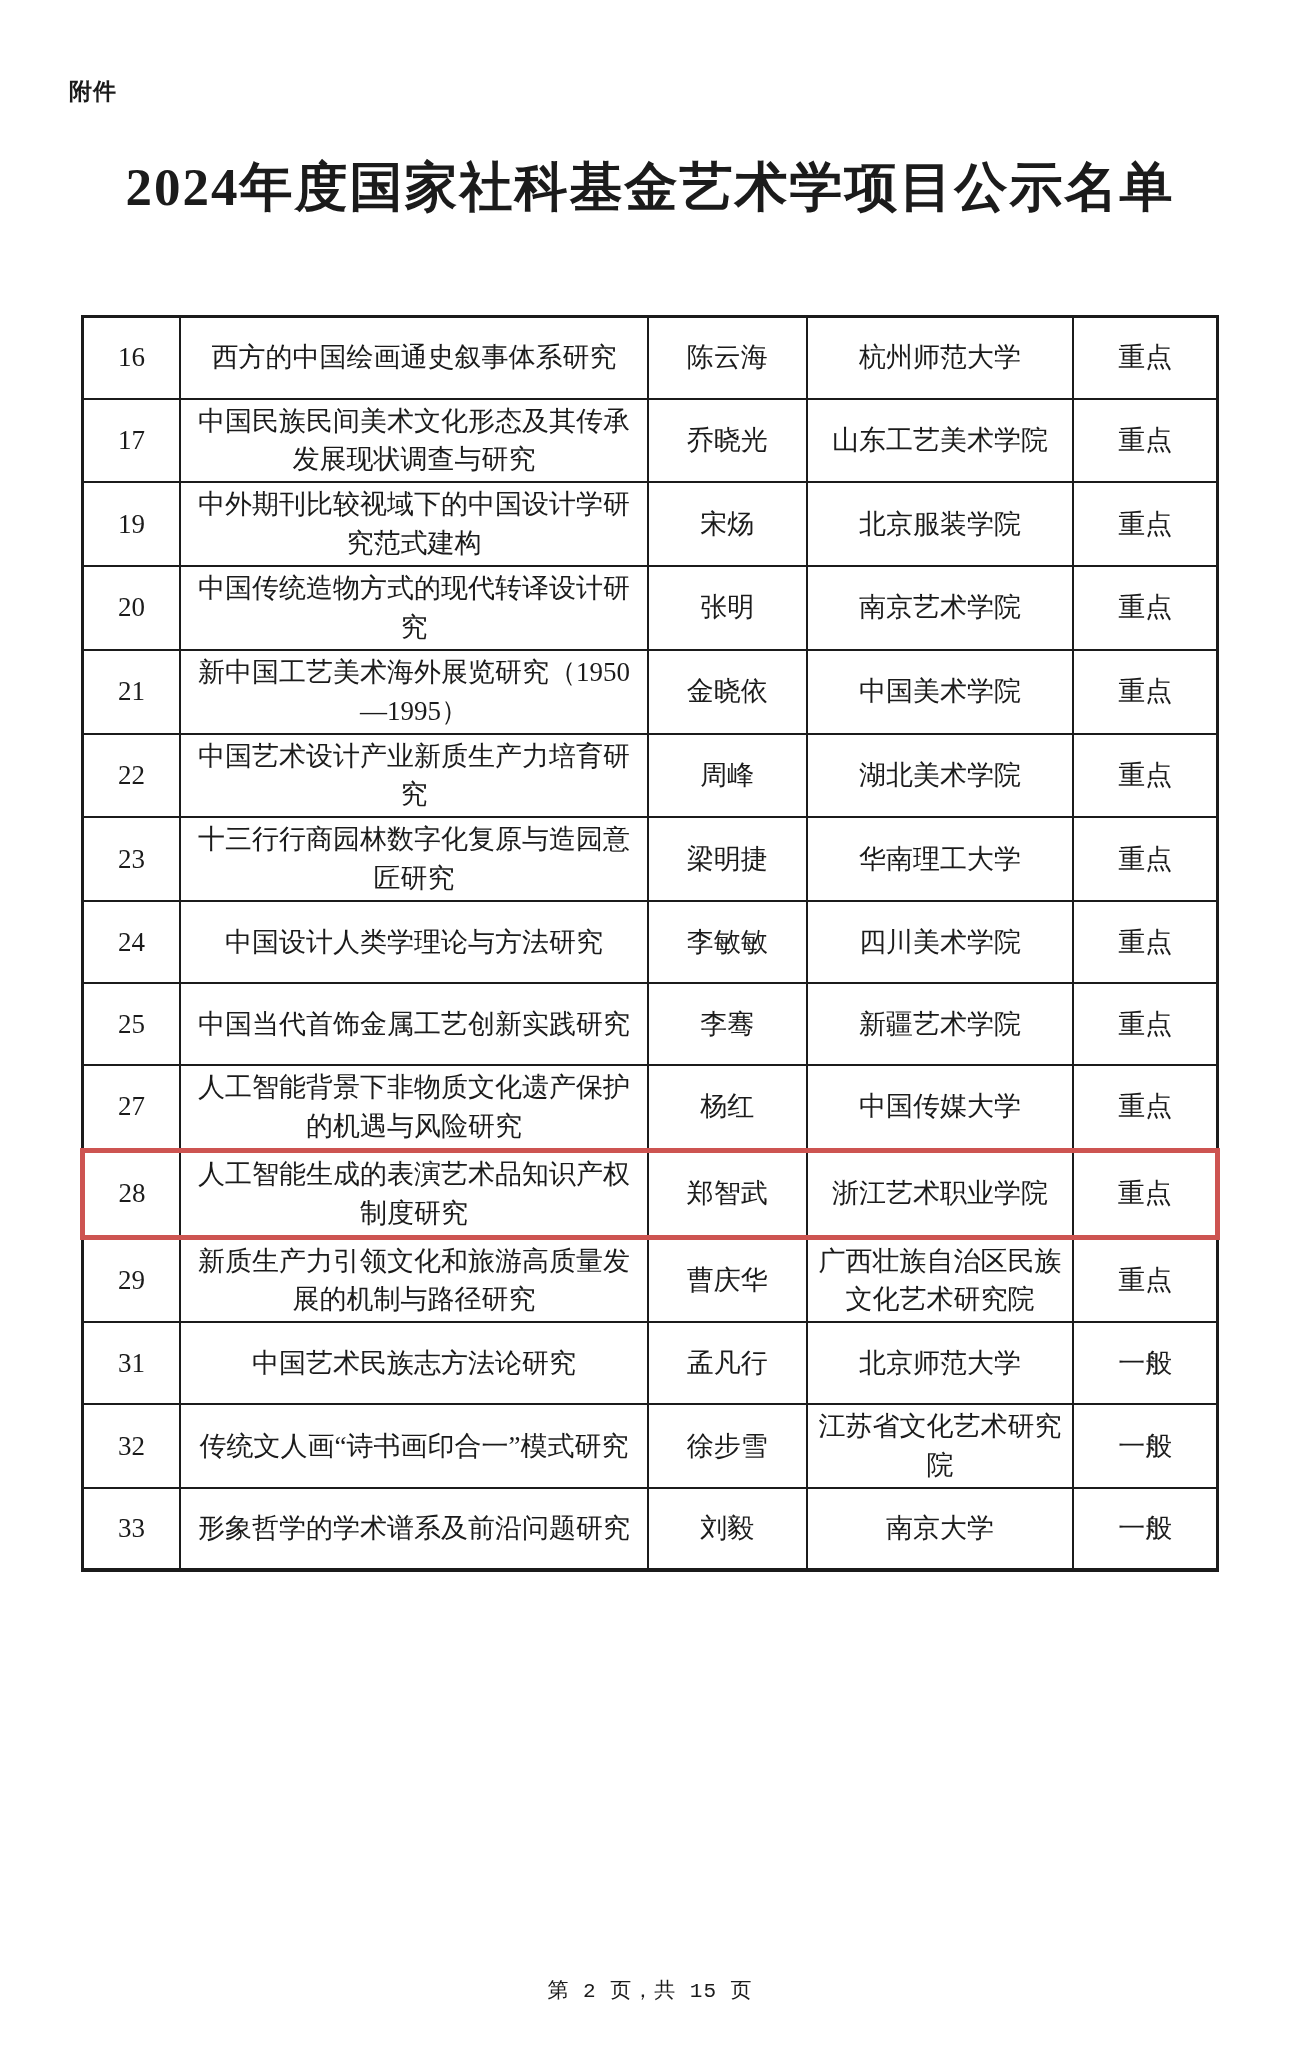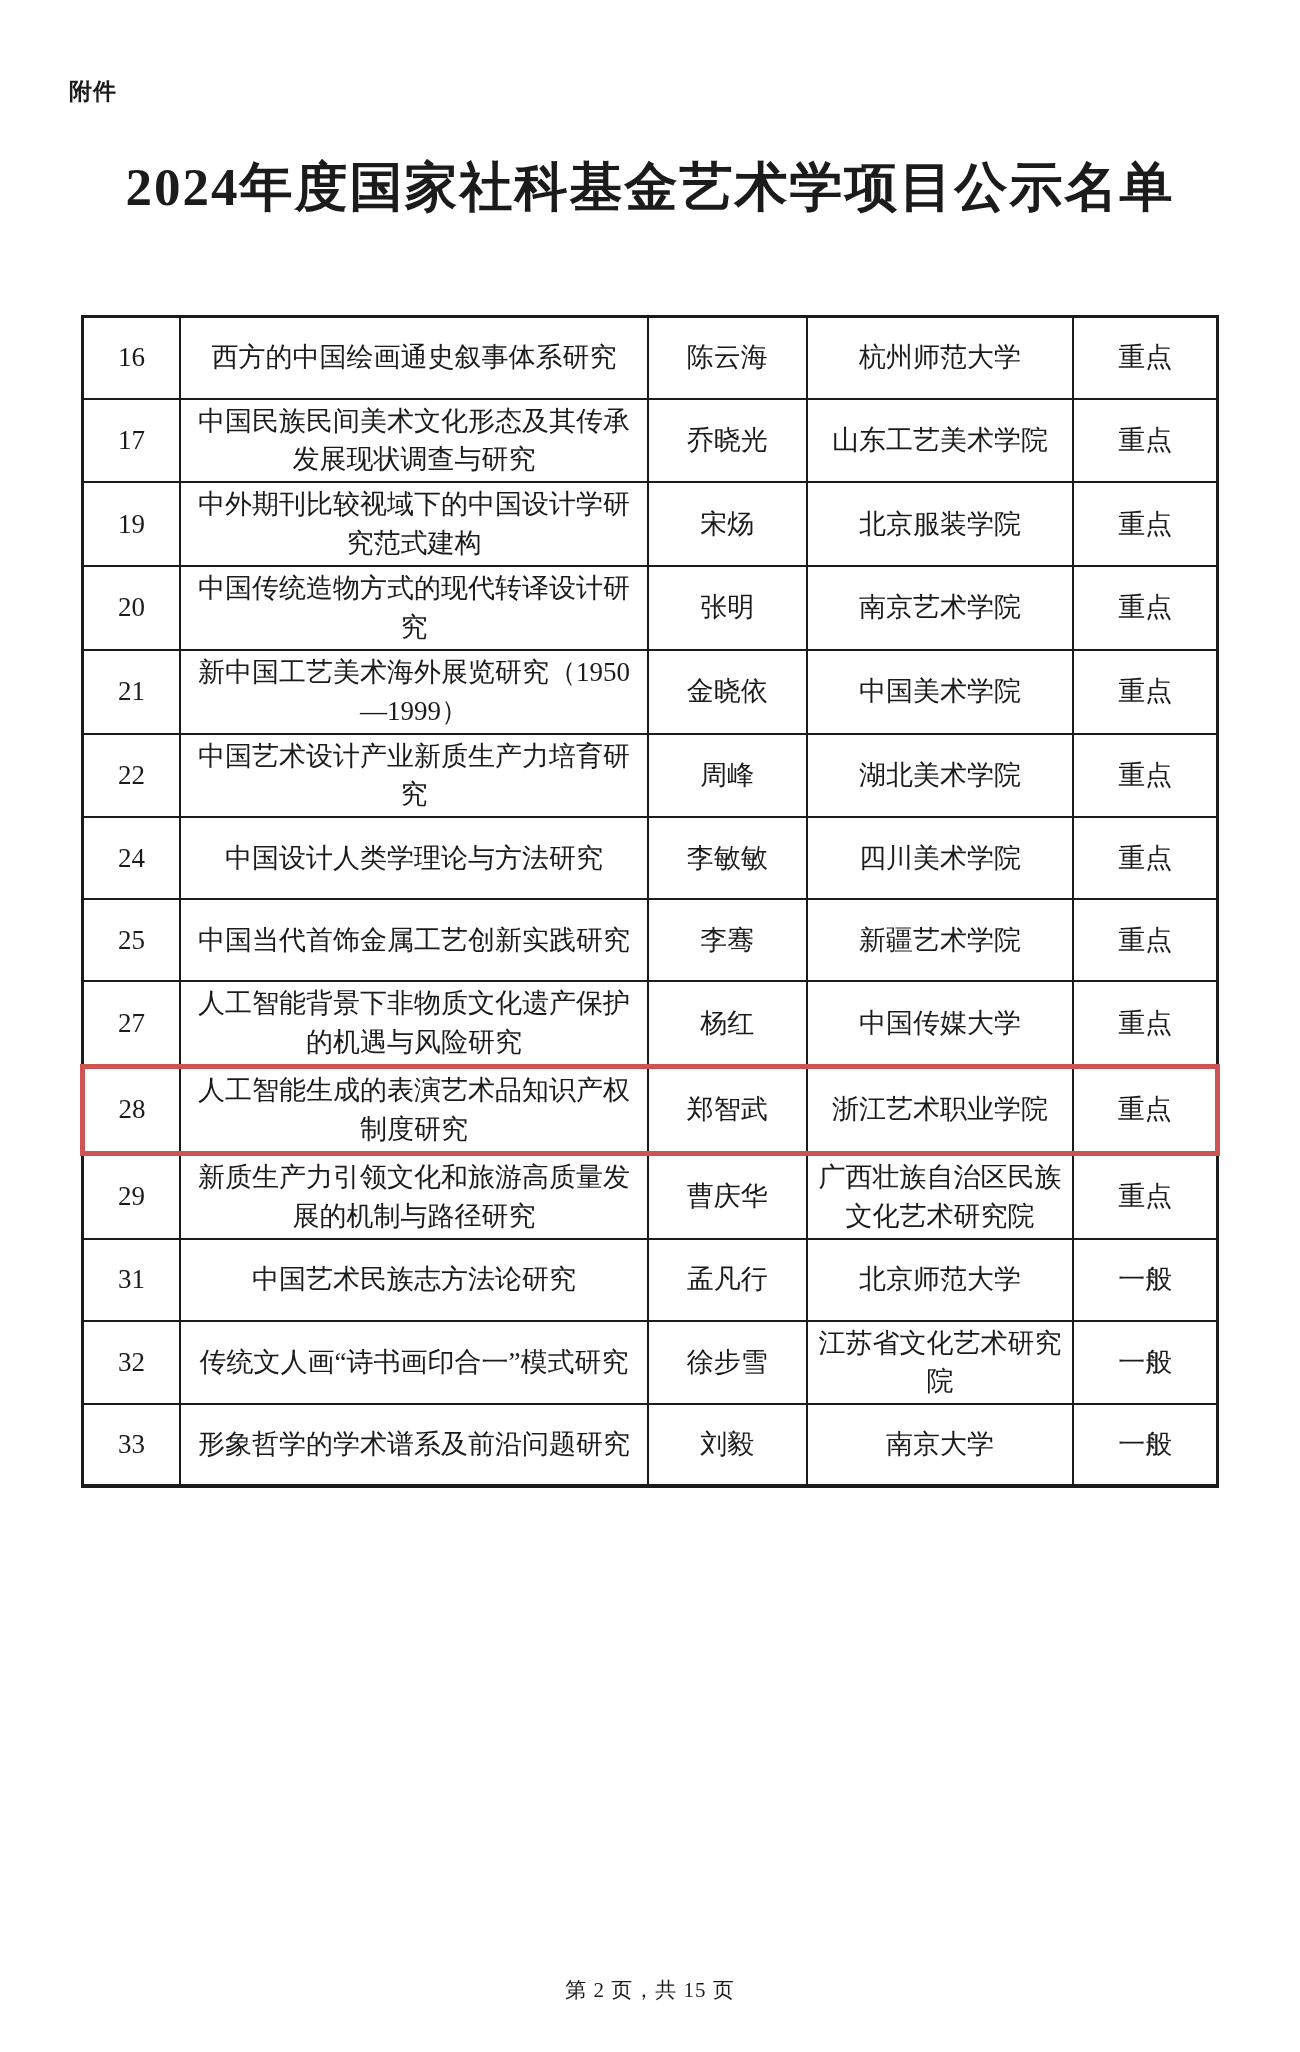--- a/index.html
+++ b/index.html
@@ -64,20 +64,21 @@
   tr.hl td:first-child { border-left: 5px solid var(--hl, #cd5451); }
   tr.hl td:last-child  { border-right: 5px solid var(--hl, #cd5451); }
   .footer {
     position: absolute;
     top: 1976px;
     left: 0;
     width: 100%;
     text-align: center;
     font-size: 21px;
     letter-spacing: 1px;
+    font-family: Liberation Mono, monospace;
   }
 </style>
 </head>
 <body>
 
 <div class="page" style="--page-bg: #ffffff; --ink: #1b1b1b; --line: #1b1b1b; --hl: #cd5451;">
   <div class="attachment">附件</div>
 
   <h1 class="title">2024年度国家社科基金艺术学项目公示名单</h1>
 
@@ -113,30 +114,37 @@
         </tr>
         <tr>
           <td class="num">20</td>
           <td class="proj">中国传统造物方式的现代转译设计研究</td>
           <td class="name">张明</td>
           <td class="inst">南京艺术学院</td>
           <td class="cat">重点</td>
         </tr>
         <tr>
           <td class="num">21</td>
-          <td class="proj">新中国工艺美术海外展览研究（1950—1999）</td>
+          <td class="proj">新中国工艺美术海外展览研究（1950—1995）</td>
           <td class="name">金晓依</td>
           <td class="inst">中国美术学院</td>
           <td class="cat">重点</td>
         </tr>
         <tr>
           <td class="num">22</td>
           <td class="proj">中国艺术设计产业新质生产力培育研究</td>
           <td class="name">周峰</td>
           <td class="inst">湖北美术学院</td>
+          <td class="cat">重点</td>
+        </tr>
+        <tr>
+          <td class="num">23</td>
+          <td class="proj">十三行行商园林数字化复原与造园意匠研究</td>
+          <td class="name">梁明捷</td>
+          <td class="inst">华南理工大学</td>
           <td class="cat">重点</td>
         </tr>
         <tr>
           <td class="num">24</td>
           <td class="proj">中国设计人类学理论与方法研究</td>
           <td class="name">李敏敏</td>
           <td class="inst">四川美术学院</td>
           <td class="cat">重点</td>
         </tr>
         <tr>

